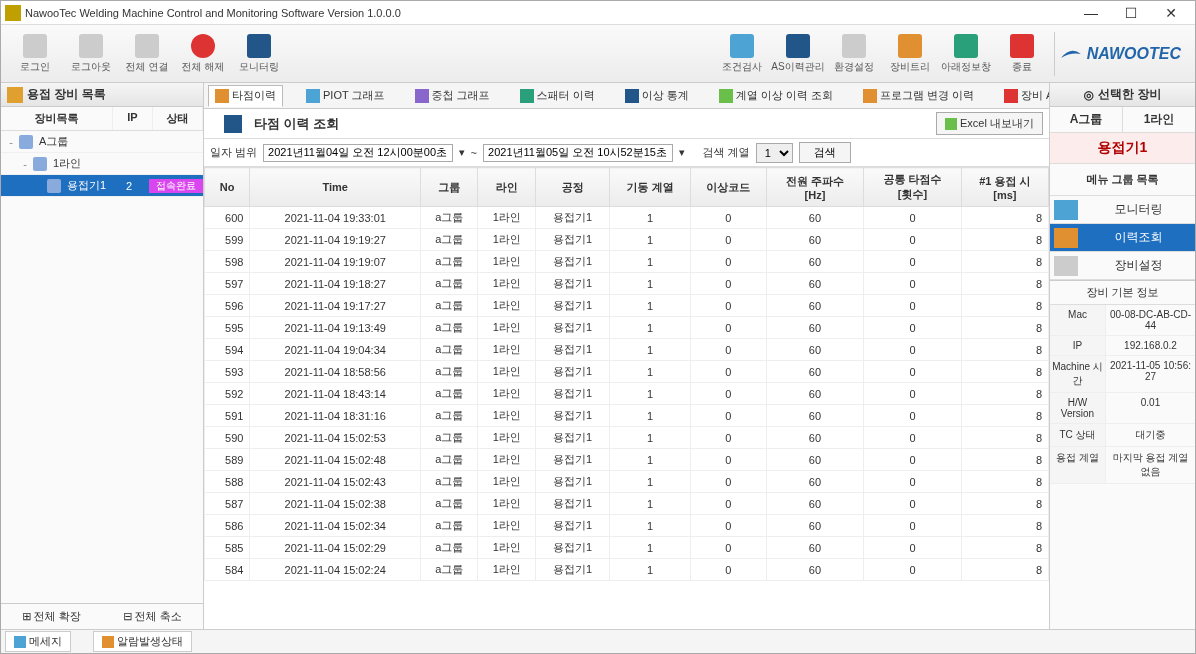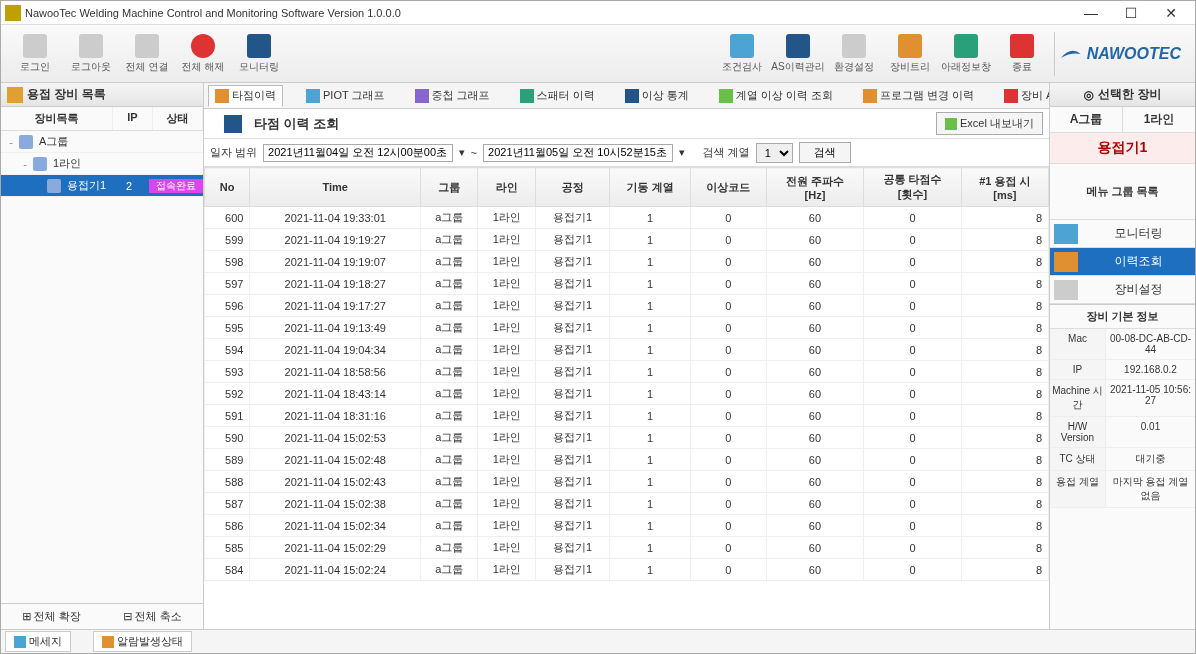--- a/index.html
+++ b/index.html
@@ -64,26 +64,26 @@
 table.grid td{border:1px solid #eee;padding:3px 4px;text-align:center;white-space:nowrap;}
 table.grid td.r{text-align:right;padding-right:6px;}
 .grid-hscroll{height:16px;overflow-x:scroll;overflow-y:hidden;}
 
 .right-panel { width: 146px; border-left: 1px solid #ccc; display: flex; flex-direction: column; background:#fafafa;}
 .rhead{height:24px;background:linear-gradient(#f5f5f5,#e5e5e5);border-bottom:1px solid #ccc;display:flex;align-items:center;justify-content:center;font-weight:bold;font-size:12px;gap:4px;}
 .bc-row{display:flex;border-bottom:1px solid #ddd;}
 .bc-row div{flex:1;text-align:center;padding:4px;font-size:12px;font-weight:bold;border-right:1px solid #ddd;}
 .bc-row div:last-child{border-right:none;}
 .welder-title{background:#fdecec;color:#b00000;font-size:14px;font-weight:bold;text-align:center;padding:6px;border-bottom:1px solid #ddd;}
-.mgroup-head{padding:20px;text-align:center;font-weight:bold;border-bottom:1px solid #ddd;font-size:11px;}
+.mgroup-head{padding:8px;text-align:center;font-weight:bold;border-bottom:1px solid #ddd;font-size:11px;}
 .menu-item{height:28px;display:flex;align-items:center;border-bottom:1px solid #ddd;cursor:pointer;}
 .menu-item .mic{width:24px;height:20px;margin:0 4px;}
 .menu-item .mlbl{flex:1;text-align:center;font-size:12px;}
 .menu-item.active{background:#1e6fbf;color:#fff;}
-.info-head{padding:4px;text-align:center;font-weight:bold;border-bottom:1px solid #ddd;border-top:1px solid #ccc;font-size:11px;}
+.info-head{padding:4px;text-align:center;font-weight:normal;border-bottom:1px solid #ddd;border-top:1px solid #ccc;font-size:11px;}
 .info-row{display:flex;border-bottom:1px solid #eee;font-size:10px;}
 .info-row .k{width:56px;padding:4px 2px;text-align:center;border-right:1px solid #eee;background:#f5f5f5;}
 .info-row .v{flex:1;padding:4px 2px;text-align:center;word-break:break-all;}
 
 .bottom-tabs{height:24px;border-top:1px solid #ccc;display:flex;align-items:center;padding:0 4px;gap:22px;background:#f5f5f5;}
 .btab{padding:2px 8px;border:1px solid #ccc;background:#fff;cursor:pointer;display:flex;align-items:center;gap:3px;font-size:11px;}
 .btab .bic{width:12px;height:12px;}
 
 
 .c-blue{background:#4da3d4;}

